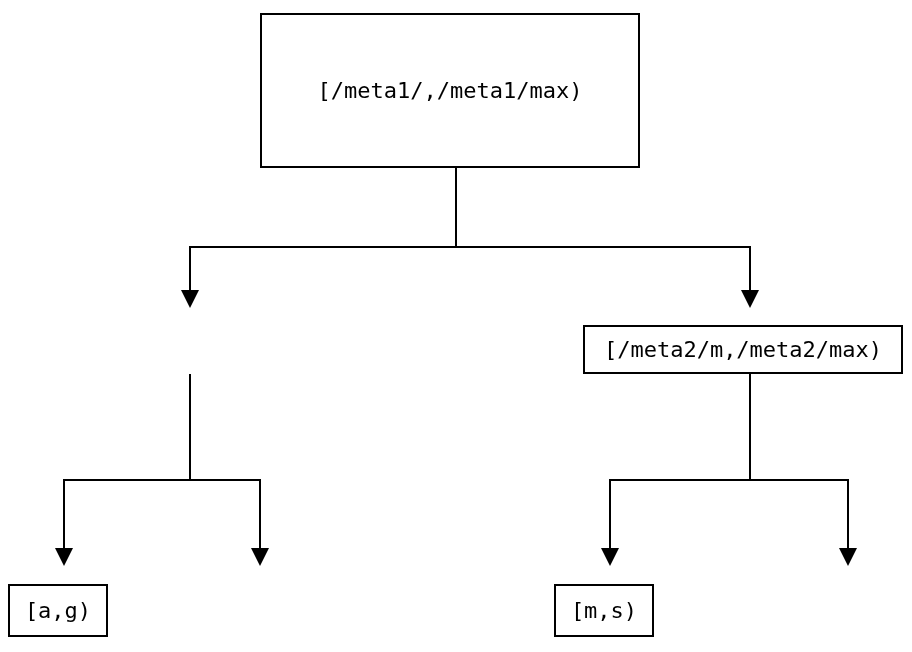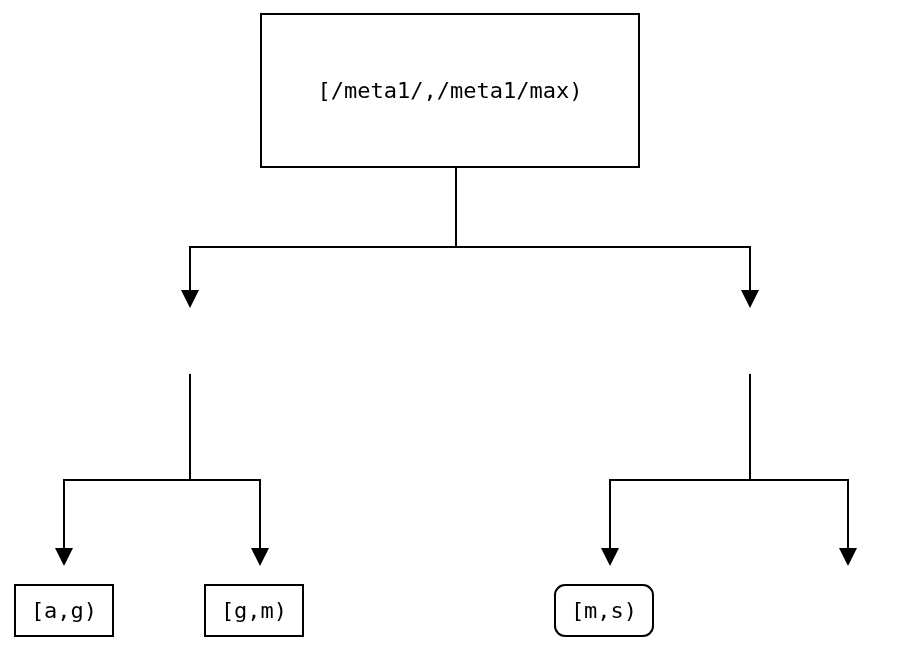--- a/index.html
+++ b/index.html
@@ -32,23 +32,23 @@
     align-items: center;
     justify-content: center;
     color: #000000;
     font-size: 22px;
     line-height: 1;
     white-space: nowrap;
   }
   .node-root   { left: 260px; top: 13px;  width: 380px; height: 155px; }
   .node-l2l    { left: 22px;  top: 325px; width: 321px; height: 49px;  }
   .node-l2r    { left: 583px; top: 325px; width: 320px; height: 49px;  }
-  .node-leaf-ag   { left: 14px;   top: 584px; width: 100px; height: 53px; }
+  .node-leaf-ag   { left: 8px;   top: 584px; width: 100px; height: 53px; }
   .node-leaf-gm   { left: 204px; top: 584px; width: 100px; height: 53px; }
-  .node-leaf-ms   { left: 554px; top: 584px; width: 100px; height: 53px; border-radius: 11px; }
+  .node-leaf-ms   { left: 554px; top: 584px; width: 100px; height: 53px; }
   .node-leaf-smax { left: 778px; top: 584px; width: 126px; height: 53px; }
   .edge {
     stroke: #000000;
     stroke-width: 2;
     fill: none;
   }
   .arrowhead {
     fill: #000000;
     stroke: none;
   }
@@ -80,27 +80,27 @@
       <polygon class="arrowhead" points="601,548 619,548 610,566"></polygon>
       <polygon class="arrowhead" points="839,548 857,548 848,566"></polygon>
     </g>
   </svg>
 
   <div class="node node-root">
     <span>[/meta1/,/meta1/max)</span>
   </div>
 
 
+  <div class="node node-l2r">
+    <span>[/meta2/m,/meta2/max)</span>
+  </div>
 
   <div class="node node-leaf-ag">
     <span>[a,g)</span>
   </div>
 
-  <div class="node node-leaf-gm">
-    <span>[g,m)</span>
-  </div>
 
   <div class="node node-leaf-ms">
     <span>[m,s)</span>
   </div>
 
 
 </div>
 
 </body></html>

